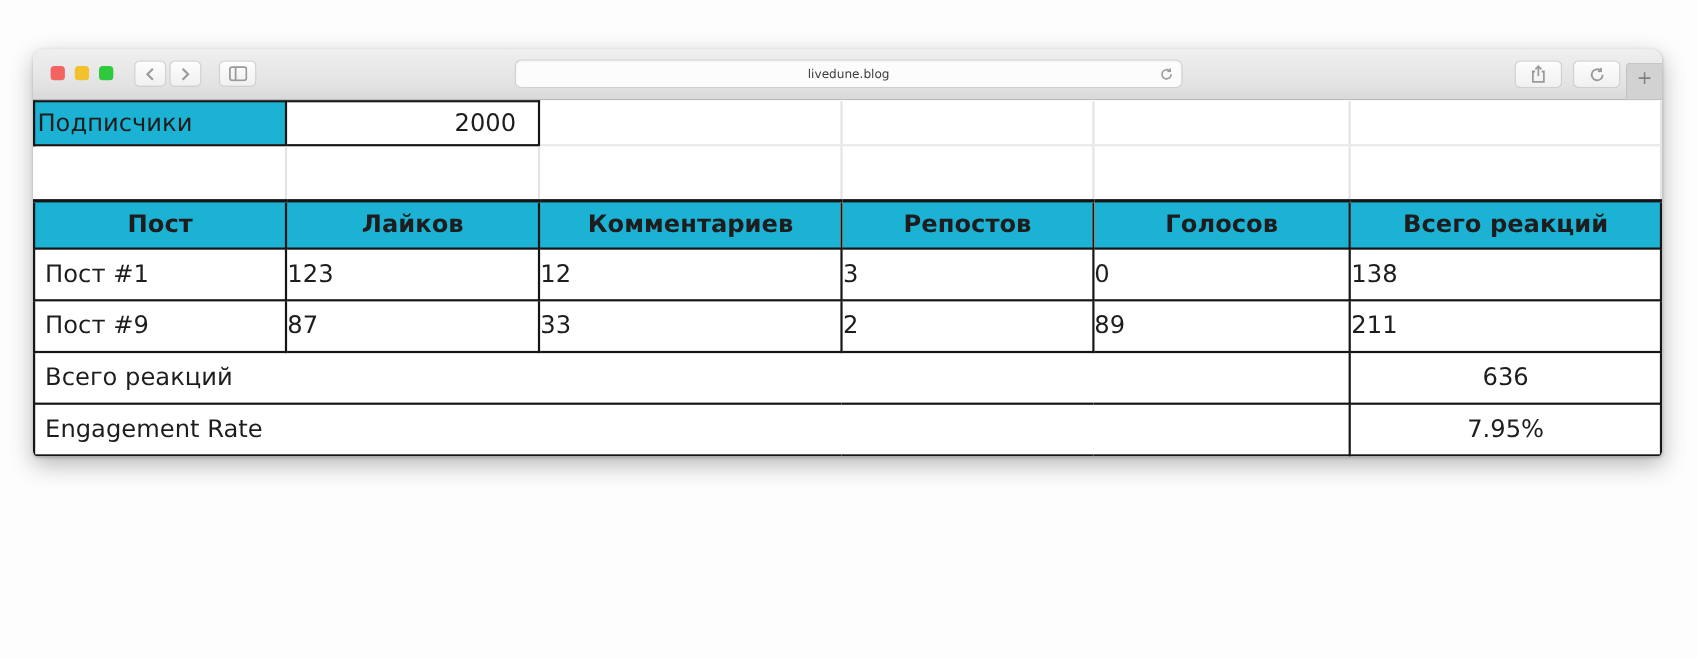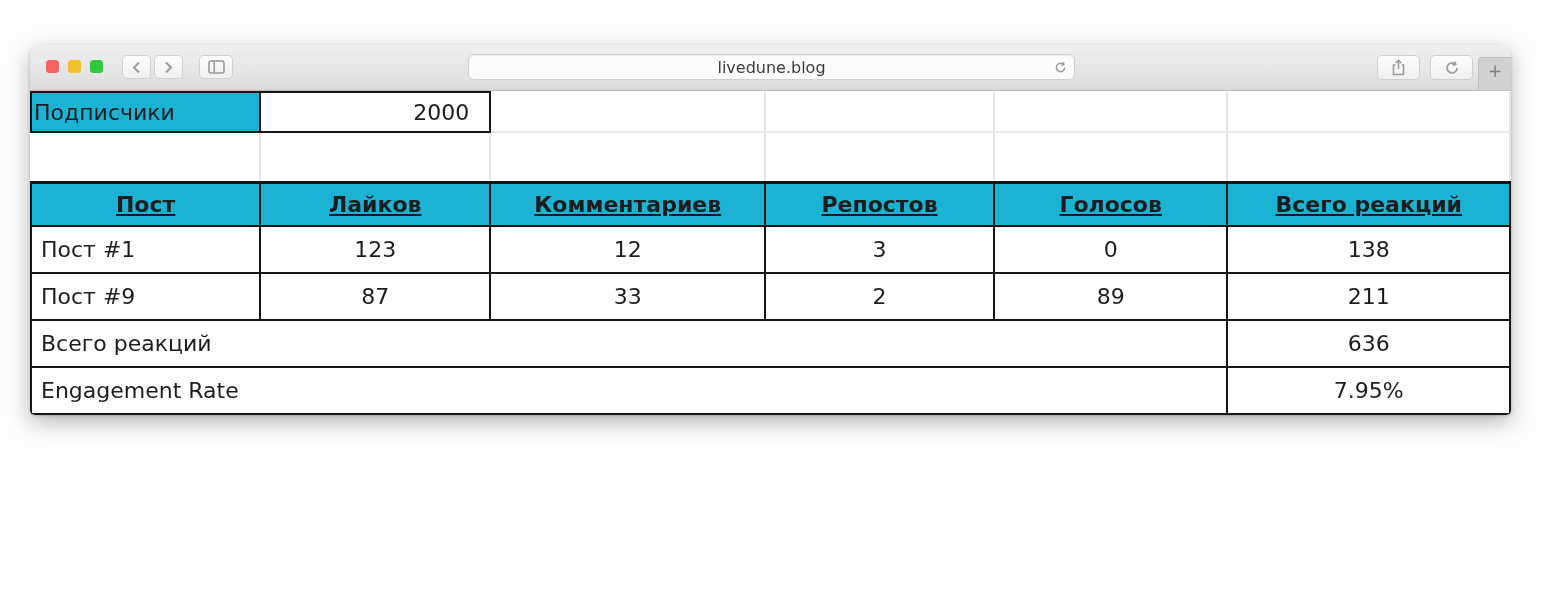--- a/index.html
+++ b/index.html
@@ -63,21 +63,21 @@
   }
   .url-field {
     position: absolute;
     left: 438px; top: 9px;
     width: 607px; height: 26px;
     background: #fcfcfc;
     border: 1px solid #cfcfcf;
     border-radius: 6px;
     box-shadow: inset 0 1px 2px rgba(0,0,0,0.06);
     display: flex; align-items: center; justify-content: center;
-    font-size: 16px; color: #3c3c3c;
+    font-size: 11px; color: #3c3c3c;
   }
   .url-reload { position: absolute; right: 7px; top: 6px; color: #9c9c9c; }
   .icon-svg { display: block; }
 
   
   .sheet { background: #ffffff; }
   table.sheet-table {
     width: 100%;
     border-collapse: collapse;
     table-layout: fixed;
@@ -109,26 +109,25 @@
   tr.row-empty { height: 50px; }
 
   
   tr.head-row { height: 44px; }
   tr.head-row th {
     background: var(--accent);
     border: 2px solid #161616;
     border-top-width: 3px;
     font-weight: 700;
     text-align: center;
-    text-decoration: underline;
   }
 
   
   tr.data-row { height: 47px; }
-  tr.data-row td { border: 2px solid #161616; text-align: center; }
+  tr.data-row td { border: 2px solid #161616; text-align: left; }
   tr.data-row td.post-name { text-align: left; padding-left: 9px; }
 
   
   tr.summary-row { height: 47px; }
   tr.summary-row td { border: 2px solid #161616; }
   tr.summary-row td.sum-label { text-align: left; padding-left: 9px; }
   tr.summary-row td.sum-value { text-align: center; }
 </style>
 </head>
 <body>

